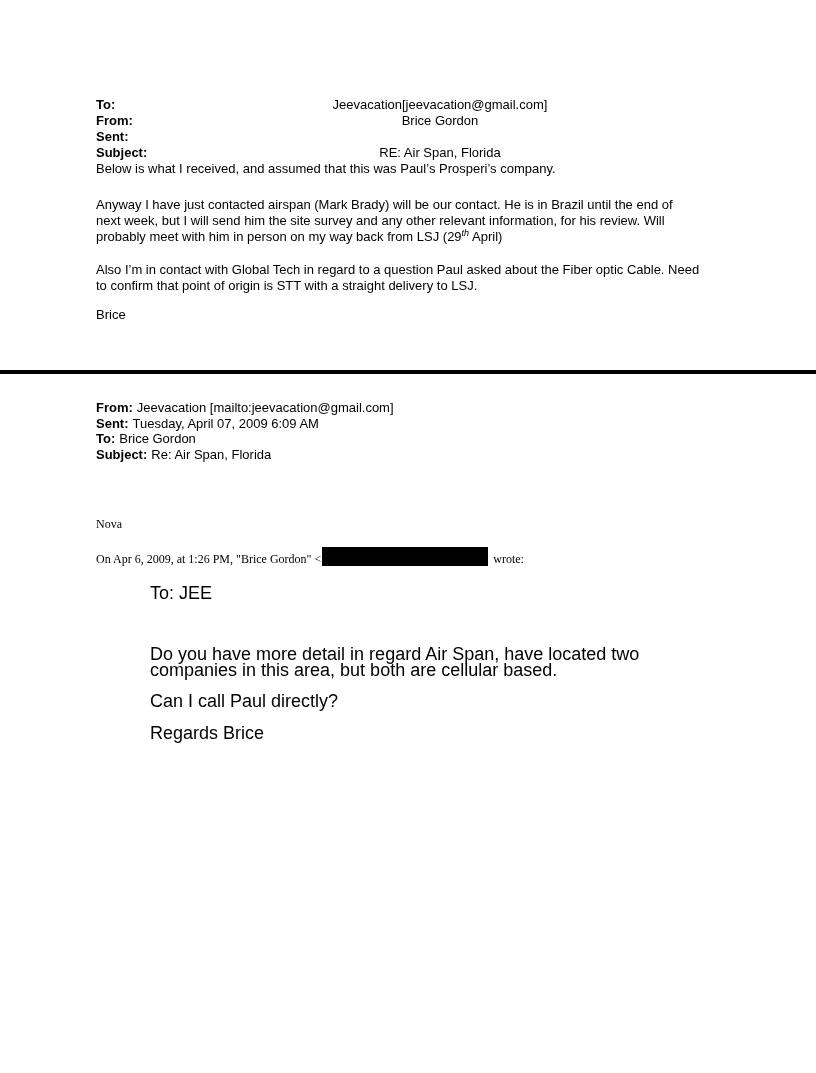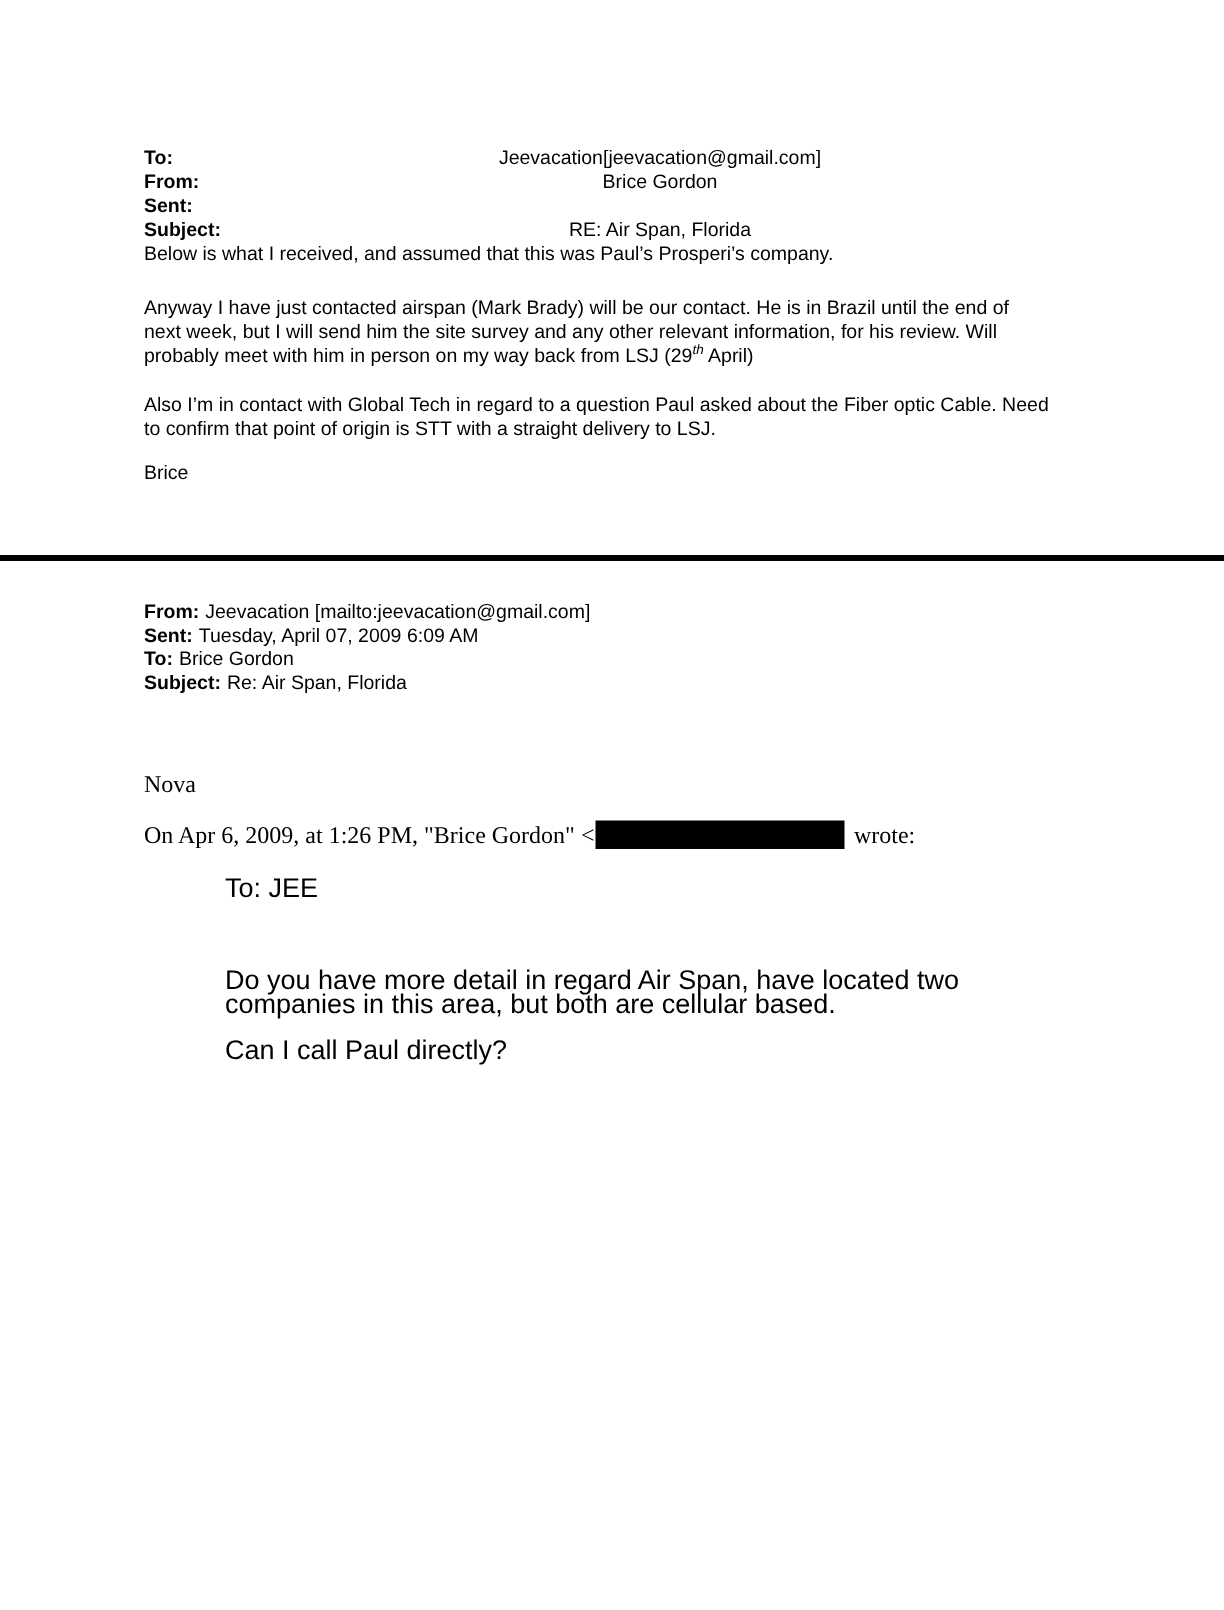--- a/index.html
+++ b/index.html
@@ -28,21 +28,21 @@
   .sig { margin-top: 13px; }
   sup { font-size: 9px; line-height: 0; vertical-align: super; font-style: italic; }
 
   
   .divider { height: 4px; background: #000000; margin-top: 47px; border: 0; }
 
   
   .sec2 { padding: 26px 96px 0 96px; }
   .hdr2 { font-size: 13px; line-height: 15.5px; }
   .hdr2-label { font-weight: bold; margin-right: 4px; }
-  .serif { font-family: "Liberation Serif", serif; font-size: 16px; line-height: 20px; }
+  .serif { font-family: "Liberation Serif", serif; font-size: 12px; line-height: 20px; }
   .nova { margin-top: 52px; }
   .sentfrom { margin-top: 18px; }
   .quoteline { margin-top: 13px; }
   .redaction {
     display: inline-block;
     width: 166px;
     height: 19px;
     background: #000000;
     vertical-align: text-bottom;
     margin: 0 2px 0 1px;
@@ -117,18 +117,19 @@
     <p class="serif nova">Nova</p>
 
     <p class="serif quoteline">
       <span>On Apr 6, 2009, at 1:26 PM, "Brice Gordon" &lt;</span><span class="redaction"></span><span> wrote:</span>
     </p>
 
     <div class="quoted">
       <p class="q-to">To: JEE</p>
       <p class="q-p1">Do you have more detail in regard Air Span, have located two companies in this area, but both are cellular based.</p>
       <p class="q-p2">Can I call Paul directly?</p>
+      <p class="q-p3">Regards Brice</p>
     </div>
   </div>
 
   <div class="bates">EFTA_R1_01474248</div>
 
 </div>
 
 </body></html>

